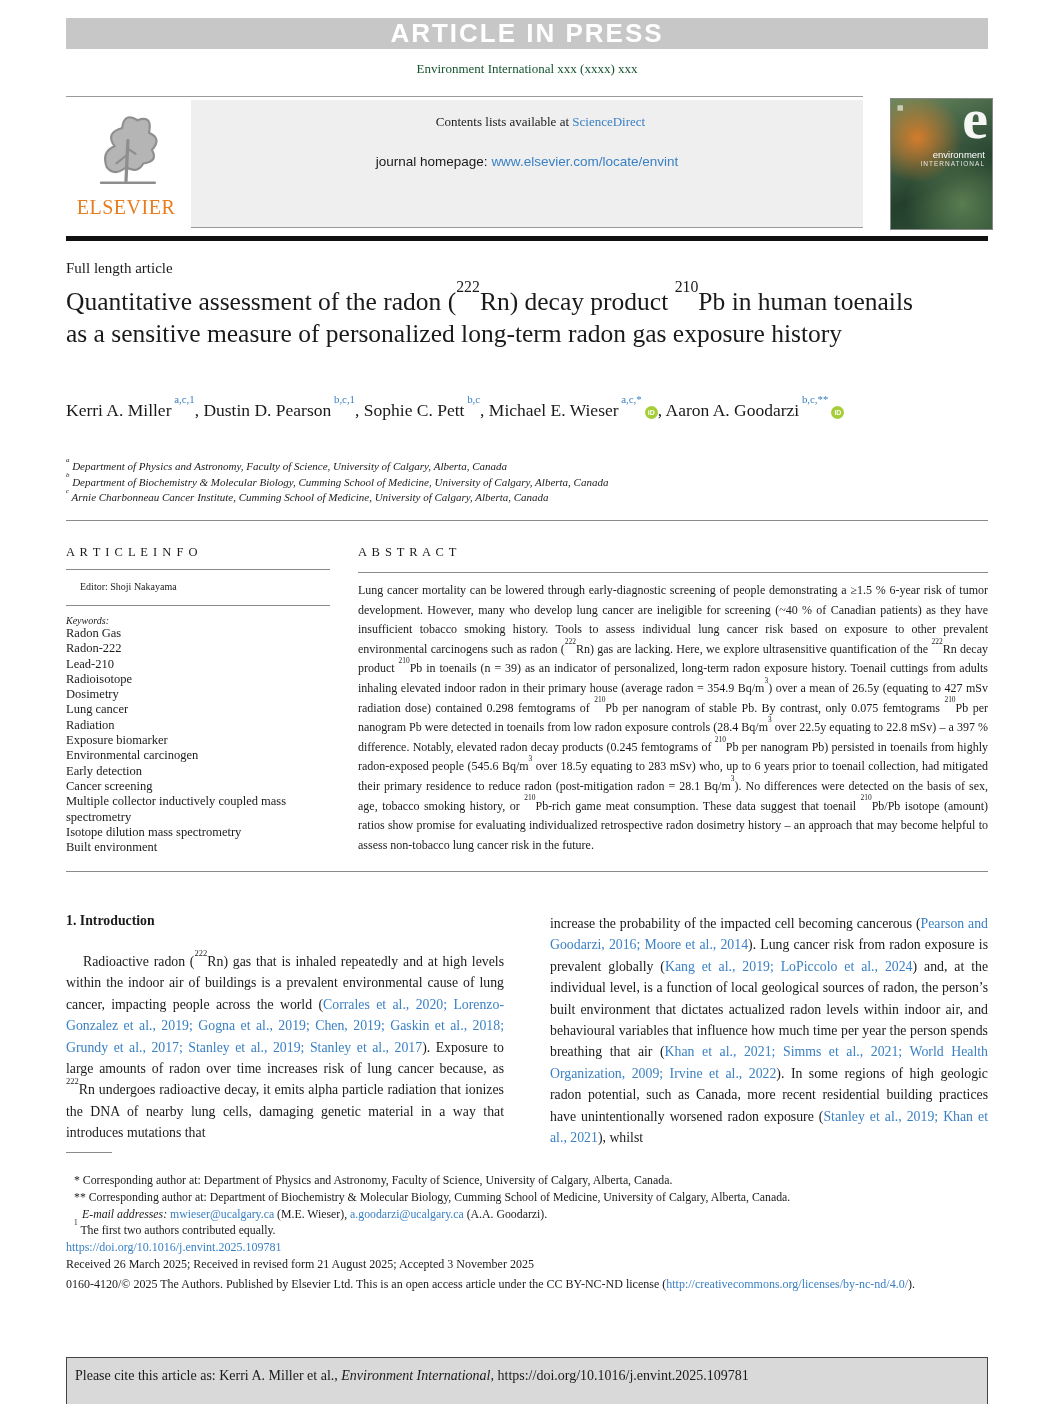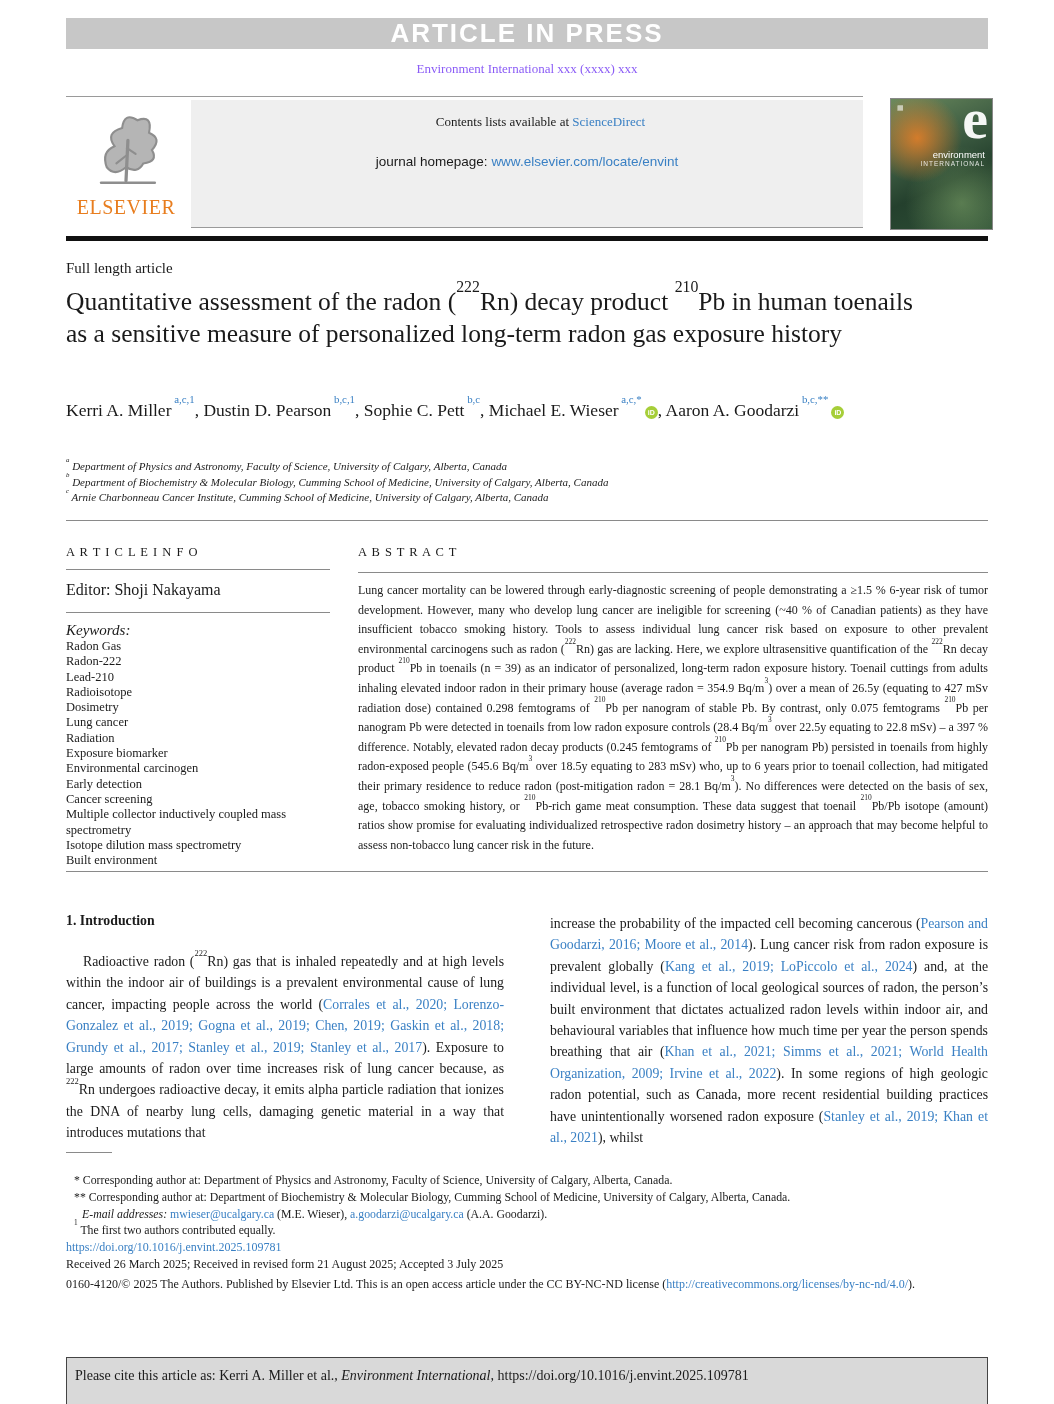--- a/index.html
+++ b/index.html
@@ -16,21 +16,21 @@
   sup.link { color:#3a80c4; }
 
   
   .banner {
     top:18px; left:66px; width:922px; height:31px; background:#c7c7c7;
     color:#ffffff; font-family:"Liberation Sans", sans-serif; font-weight:bold;
     font-size:26px; letter-spacing:2px; text-align:center; line-height:31px;
   }
   .journal-ref {
     top:61px; left:0; width:1054px; text-align:center;
-    font-size:13px; color:#8b5cf6;
+    font-size:13px; color:#14532d;
   }
   .header-rule { top:96px; left:66px; width:797px; border-top:1px solid #9a9a9a; }
 
   
   .elsevier { top:102px; left:66px; width:120px; text-align:center; }
   .elsevier svg { display:block; margin:0 auto; }
   .elsevier-label {
     font-family:"Liberation Serif", serif; color:#e87d1e; font-size:20px;
     letter-spacing:0.5px; margin-top:-2px;
   }
@@ -71,22 +71,22 @@
   .affiliations { top:459px; left:66px; width:880px; font-size:11px; line-height:15.5px; }
   .affil { font-style:italic; }
 
   .rule-full-top { top:520px; left:66px; width:922px; border-top:1px solid #8a8a8a; }
   .rule-full-bottom { top:871px; left:66px; width:922px; border-top:1px solid #8a8a8a; }
 
   
   .info-col { top:545px; left:66px; width:264px; }
   .sec-heading { font-size:12.5px; letter-spacing:1px; }
   .info-rule { border-top:1px solid #8a8a8a; margin:9px 0; }
-  .editor-line { font-size:16px; padding:2px 0 4px; }
-  .keywords-label { font-size:15px; font-style:italic; margin-top:4px; }
+  .editor-line { font-size:10px; padding:2px 0 4px;margin-left:14px; }
+  .keywords-label { font-size:10px; font-style:italic; margin-top:4px; }
   .keywords div { font-size:12.5px; line-height:15.3px; }
 
   
   .abstract-col { top:545px; left:358px; width:630px; }
   .abstract-rule { border-top:1px solid #8a8a8a; margin-top:12px; margin-bottom:8px; }
   .abstract-body { font-size:12px; line-height:19.6px; text-align:justify; }
 
   
   .intro { top:905px; left:66px; width:922px; display:flex; gap:46px; }
   .intro-col { width:446px; }
@@ -201,16 +201,16 @@
 
 <div class="abs fn-rule"></div>
 <div class="abs footnotes">
   <div class="fn-line"><span>* Corresponding author at: Department of Physics and Astronomy, Faculty of Science, University of Calgary, Alberta, Canada.</span></div>
   <div class="fn-line"><span>** Corresponding author at: Department of Biochemistry &amp; Molecular Biology, Cumming School of Medicine, University of Calgary, Alberta, Canada.</span></div>
   <div class="fn-line fn-email"><span class="it">E-mail addresses: </span><span class="link">mwieser@ucalgary.ca</span><span> (M.E. Wieser), </span><span class="link">a.goodarzi@ucalgary.ca</span><span> (A.A. Goodarzi).</span></div>
   <div class="fn-line"><sup>1</sup><span> The first two authors contributed equally.</span></div>
 </div>
 
 <div class="abs doi-line link">https://doi.org/10.1016/j.envint.2025.109781</div>
-<div class="abs dates-line">Received 26 March 2025; Received in revised form 21 August 2025; Accepted 3 July 2025</div>
+<div class="abs dates-line">Received 26 March 2025; Received in revised form 21 August 2025; Accepted 3 November 2025</div>
 <div class="abs copyright"><span>0160-4120/© 2025 The Authors. Published by Elsevier Ltd. This is an open access article under the CC BY-NC-ND license (</span><span class="link">http://creativecommons.org/licenses/by-nc-nd/4.0/</span><span>).</span></div>
 
 <div class="abs cite-box"><span>Please cite this article as: Kerri A. Miller et al., </span><span class="it">Environment International,</span><span> https://doi.org/10.1016/j.envint.2025.109781</span></div>
 
 </body></html>

